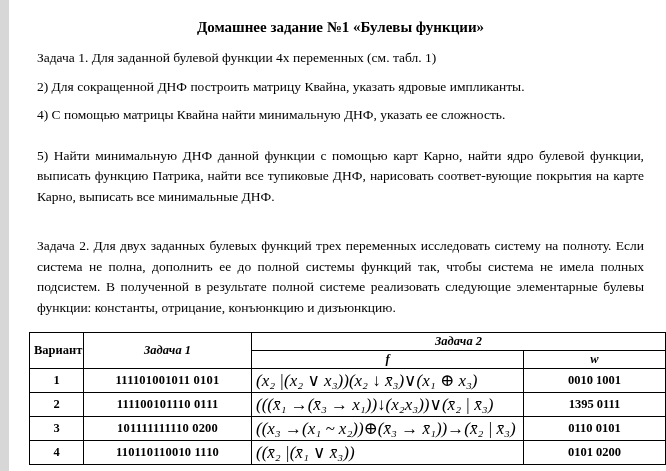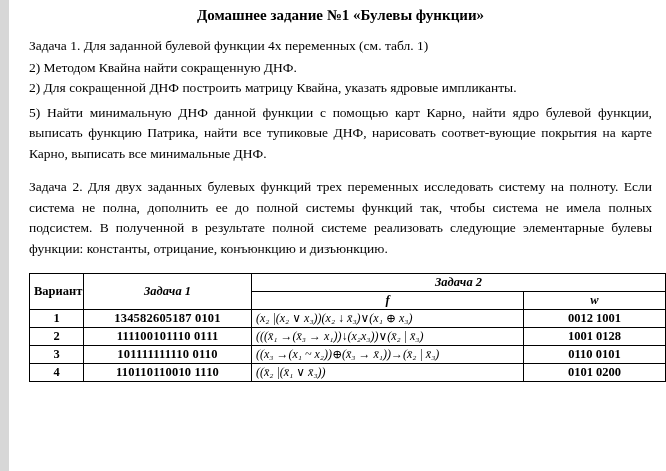--- a/index.html
+++ b/index.html
@@ -11,24 +11,24 @@
   .page-edge {
     position:absolute; left:0; top:0; width:9px; height:471px;
     background:#d7d7d7;
   }
   .content {
     position:absolute; left:9px; top:0; width:657px;
     box-sizing:border-box; padding:5px 14px 0 20px;
   }
   .doc-title {
     font-size:15px; font-weight:bold; text-align:center;
-    margin:2px 0 12px 0;
+    margin:14px 0 12px 0;
   }
   .para, .item {
-    font-size:13.5px; line-height:1.52; margin:0;
+    font-size:13.5px; line-height:1.52; margin:8px;
     text-align:justify;
   }
   .task-intro { margin-bottom:1px; }
   .item-block { margin:0; }
   .gap-sm { height:4px; }
   .gap-md { height:13px; }
   table.variants {
     border-collapse:collapse; margin-top:14px; width:636px;
     font-size:12.5px; table-layout:fixed;
   }
@@ -36,37 +36,37 @@
     border:1px solid #000; padding:1px 4px; vertical-align:middle;
     overflow:hidden; white-space:nowrap;
   }
   th.h-variant {
     font-weight:bold; font-size:12.5px; line-height:1.2;
     white-space:normal; overflow-wrap:anywhere; text-align:left; padding-left:5px;
   }
   th.h-italic { font-style:italic; font-weight:bold; text-align:center; }
   td.c-variant { font-weight:bold; text-align:center; }
   td.c-task1 { font-weight:bold; text-align:center; letter-spacing:0.2px; }
-  td.c-f { font-style:italic; font-size:12px; padding-left:3px; }
+  td.c-f { font-style:italic; font-size:17px; padding-left:3px; }
   td.c-w { font-weight:bold; text-align:center; }
 </style>
 </head>
 <body>
 
 <div class="page-edge"></div>
 
 <div class="content">
 
   <div class="doc-title">Домашнее задание №1 «Булевы функции»</div>
 
   <p class="para task-intro">Задача 1.   Для заданной булевой функции 4х переменных (см. табл. 1)</p>
 
   <div class="item-block">
-    <p class="item">2) Методом Квайна найти сокращенную ДНФ.</p>
     <p class="item">2) Для сокращенной ДНФ построить матрицу Квайна, указать ядровые импликанты.</p>
+    <p class="item">4) С помощью матрицы Квайна найти минимальную ДНФ, указать ее сложность.</p>
     <div class="gap-sm"></div>
     <p class="item">5) Найти минимальную ДНФ данной функции с помощью карт Карно, найти ядро булевой функции, выписать функцию Патрика, найти все тупиковые ДНФ, нарисовать соответ-вующие покрытия на карте Карно, выписать все минимальные ДНФ.</p>
   </div>
 
   <div class="gap-md"></div>
 
   <p class="para">Задача 2.  Для двух заданных булевых функций трех переменных исследовать систему на полноту. Если система не полна, дополнить ее до полной системы функций так, чтобы система не имела полных подсистем. В полученной в результате полной системе реализовать следующие элементарные булевы функции: константы, отрицание, конъюнкцию и дизъюнкцию.</p>
 
   <table class="variants">
     <colgroup>
@@ -82,33 +82,33 @@
         <th colspan="2" class="h-italic">Задача 2</th>
       </tr>
       <tr>
         <th class="h-italic">f</th>
         <th class="h-italic">w</th>
       </tr>
     </thead>
     <tbody>
       <tr>
         <td class="c-variant">1</td>
-        <td class="c-task1">134582605187 0101</td>
+        <td class="c-task1">111101001011 0101</td>
         <td class="c-f">(x₂ |(x₂ ∨ x₃))(x₂ ↓ x̄₃)∨(x₁ ⊕ x₃)</td>
-        <td class="c-w">0012 1001</td>
+        <td class="c-w">0010 1001</td>
       </tr>
       <tr>
         <td class="c-variant">2</td>
         <td class="c-task1">111100101110 0111</td>
         <td class="c-f">(((x̄₁ →(x̄₃ → x₁))↓(x₂x₃))∨(x̄₂ | x̄₃)</td>
-        <td class="c-w">1001 0128</td>
+        <td class="c-w">1395 0111</td>
       </tr>
       <tr>
         <td class="c-variant">3</td>
-        <td class="c-task1">101111111110 0110</td>
+        <td class="c-task1">101111111110 0200</td>
         <td class="c-f">((x₃ →(x₁ ~ x₂))⊕(x̄₃ → x̄₁))→(x̄₂ | x̄₃)</td>
         <td class="c-w">0110 0101</td>
       </tr>
       <tr>
         <td class="c-variant">4</td>
         <td class="c-task1">110110110010 1110</td>
         <td class="c-f">((x̄₂ |(x̄₁ ∨ x̄₃))</td>
         <td class="c-w">0101 0200</td>
       </tr>
     </tbody>

